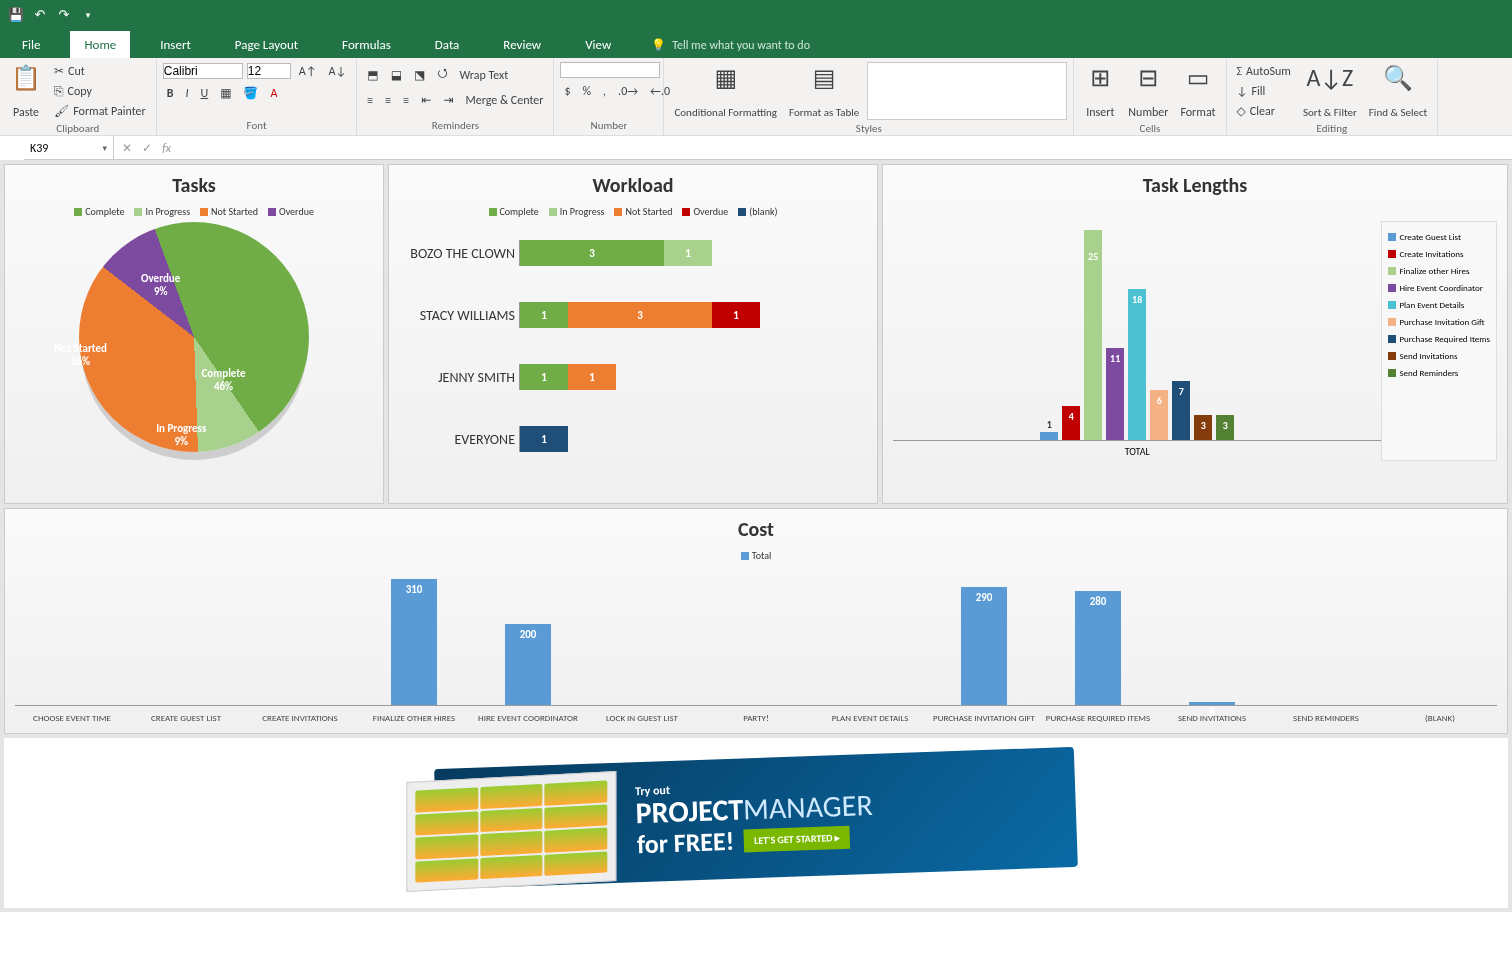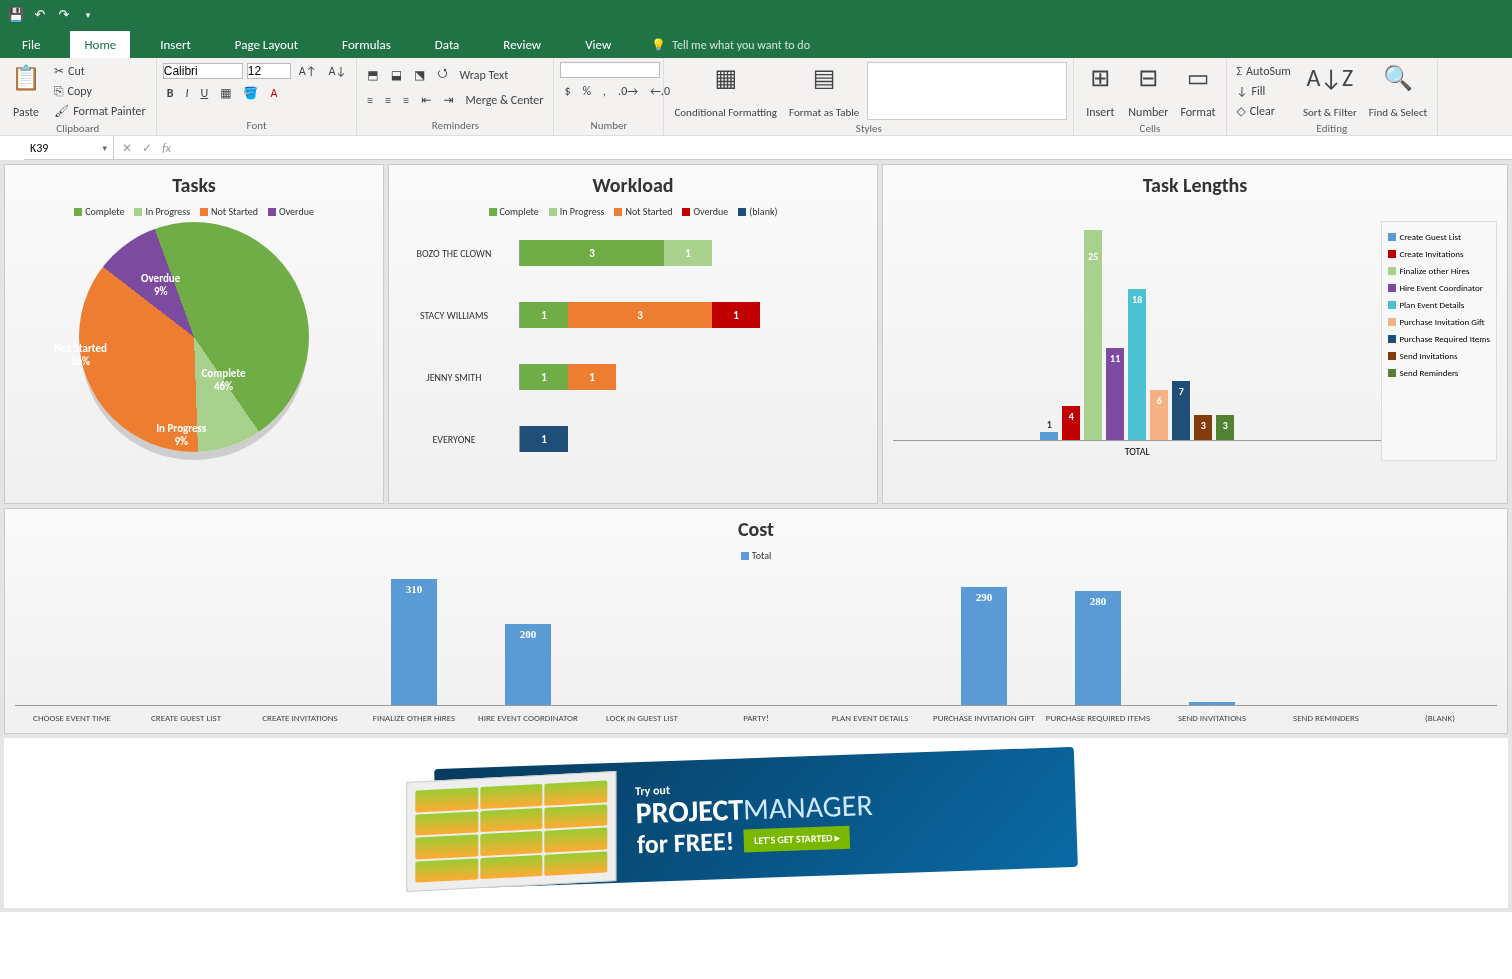--- a/index.html
+++ b/index.html
@@ -46,37 +46,37 @@
 
 .cost-panel { grid-column: 1 / 4; background: linear-gradient(#fafafa,#f0f0f0); border: 1px solid #ccc; }
 
 
 .pie-wrap { text-align: center; }
 .pie-label { position: absolute; font-size: 11px; font-weight: bold; color: #fff; text-align: center; }
 
 
 .wl-body { padding: 0 40px 10px 20px; }
 .wl-row { display: flex; align-items: center; height: 62px; }
-.wl-name { width: 110px; font-size: 10px; color: #333; text-align: center; padding-right: 20px; }
+.wl-name { width: 110px; font-size: 14px; color: #333; text-align: right; padding-right: 4px; }
 .wl-bars { flex: 1; display: flex; height: 26px; border-left: 1px solid #999; }
 .wl-seg { display: flex; align-items: center; justify-content: center; color: #fff; font-weight: bold; font-size: 11px; }
 
 
 .tl-body { padding: 0 10px; display: flex; height: 260px; }
 .tl-chart { flex: 1; display: flex; align-items: flex-end; justify-content: center; gap: 4px; border-bottom: 1px solid #999; margin-bottom: 20px; position: relative; }
 .tl-col { width: 18px; display: flex; flex-direction: column; align-items: center; justify-content: flex-end; }
 .tl-bar { width: 100%; position: relative; }
 .tl-val { position: absolute; top: -14px; width: 100%; text-align: center; font-size: 10px; font-weight: bold; color: #fff; }
 .tl-xlabel { position: absolute; bottom: -18px; left: 0; right: 0; text-align: center; font-size: 10px; }
 .tl-legend { background: #f8f8f8; border: 1px solid #ddd; font-size: 9px; padding: 6px; margin-top: 20px; }
 .tl-legend .legend-item { padding: 3px 0; }
 
 
 .cost-body { padding: 0 10px 10px; }
-.cost-chart { display: flex; align-items: flex-end; height: 140px; border-bottom: 1px solid #999; gap: 0; font-family: Liberation Serif, serif; }
+.cost-chart { display: flex; align-items: flex-end; height: 140px; border-bottom: 1px solid #999; gap: 0; }
 .cost-col { flex: 1; display: flex; flex-direction: column; align-items: center; justify-content: flex-end; position: relative; }
 .cost-bar { width: 46px; background: #5b9bd5; position: relative; }
 .cost-val { position: absolute; top: 4px; width:100%; text-align:center; font-size: 11px; font-weight: bold; color: #fff; }
 .cost-labels { display: flex; }
 .cost-label { flex: 1; text-align: center; font-size: 9px; color: #444; padding: 6px 2px 0; }
 
 
 .banner { margin: 10px auto; width: 640px; height: 120px; background: linear-gradient(135deg,#063a5e,#0a6aa5); border-radius: 4px; position: relative; transform: rotate(-2deg); display: flex; align-items: center; padding-left: 200px; color: #fff; }
 .banner-mock { position: absolute; left: -30px; top: 10px; width: 210px; height: 110px; background: #eee; border: 1px solid #ccc; transform: rotate(2deg) skewY(-3deg); display: grid; grid-template-columns: repeat(3,1fr); grid-template-rows: repeat(4,1fr); gap: 2px; padding: 8px; }
 .banner-mock div { background: linear-gradient(#9c3,#fa3); border-radius: 2px; }

